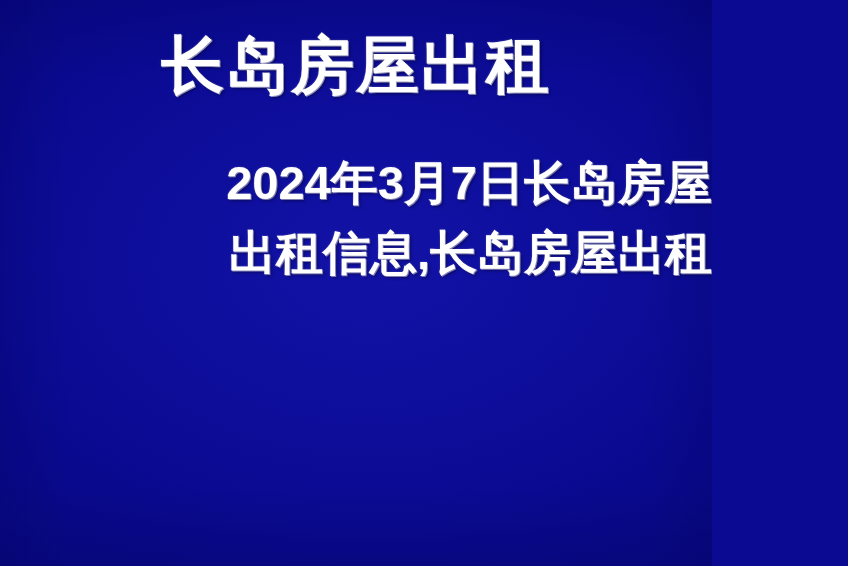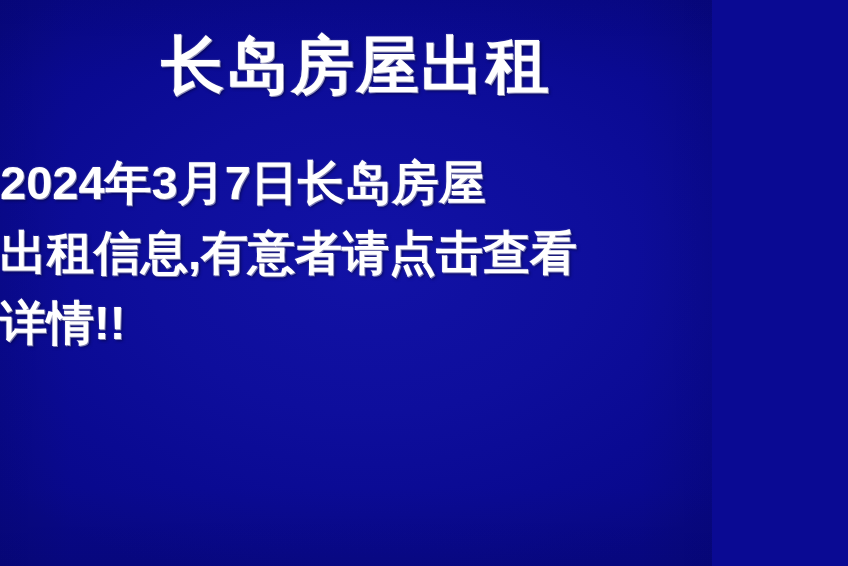--- a/index.html
+++ b/index.html
@@ -59,21 +59,21 @@
       1px 1px 0 rgba(255,255,255,0.55),
       2px 2px 3px rgba(0,0,40,0.55),
       0 0 2px rgba(255,255,255,0.35);
   }
 
   .body-block {
     position: absolute;
     top: 148px;
     left: 0;
     right: 0;
-    text-align: left;
+    text-align: right;
     color: #ffffff;
     font-size: 47px;
     font-weight: bold;
     line-height: 70px;
     letter-spacing: 0px;
   }
 
   .body-line {
     display: block;
     white-space: nowrap;
@@ -100,19 +100,18 @@
 </head>
 <body>
 
 <div class="poster">
   <div class="content">
 
     <div class="headline">长岛房屋出租</div>
 
     <div class="body-block">
       <span class="body-line">2024年3月7日长岛房屋</span>
-      <span class="body-line">出租信息,有意者请点击查看</span>
-      <span class="body-line">详情!!</span>
+      <span class="body-line">出租信息,长岛房屋出租</span>
     </div>
 
 
   </div>
 </div>
 
 </body></html>

